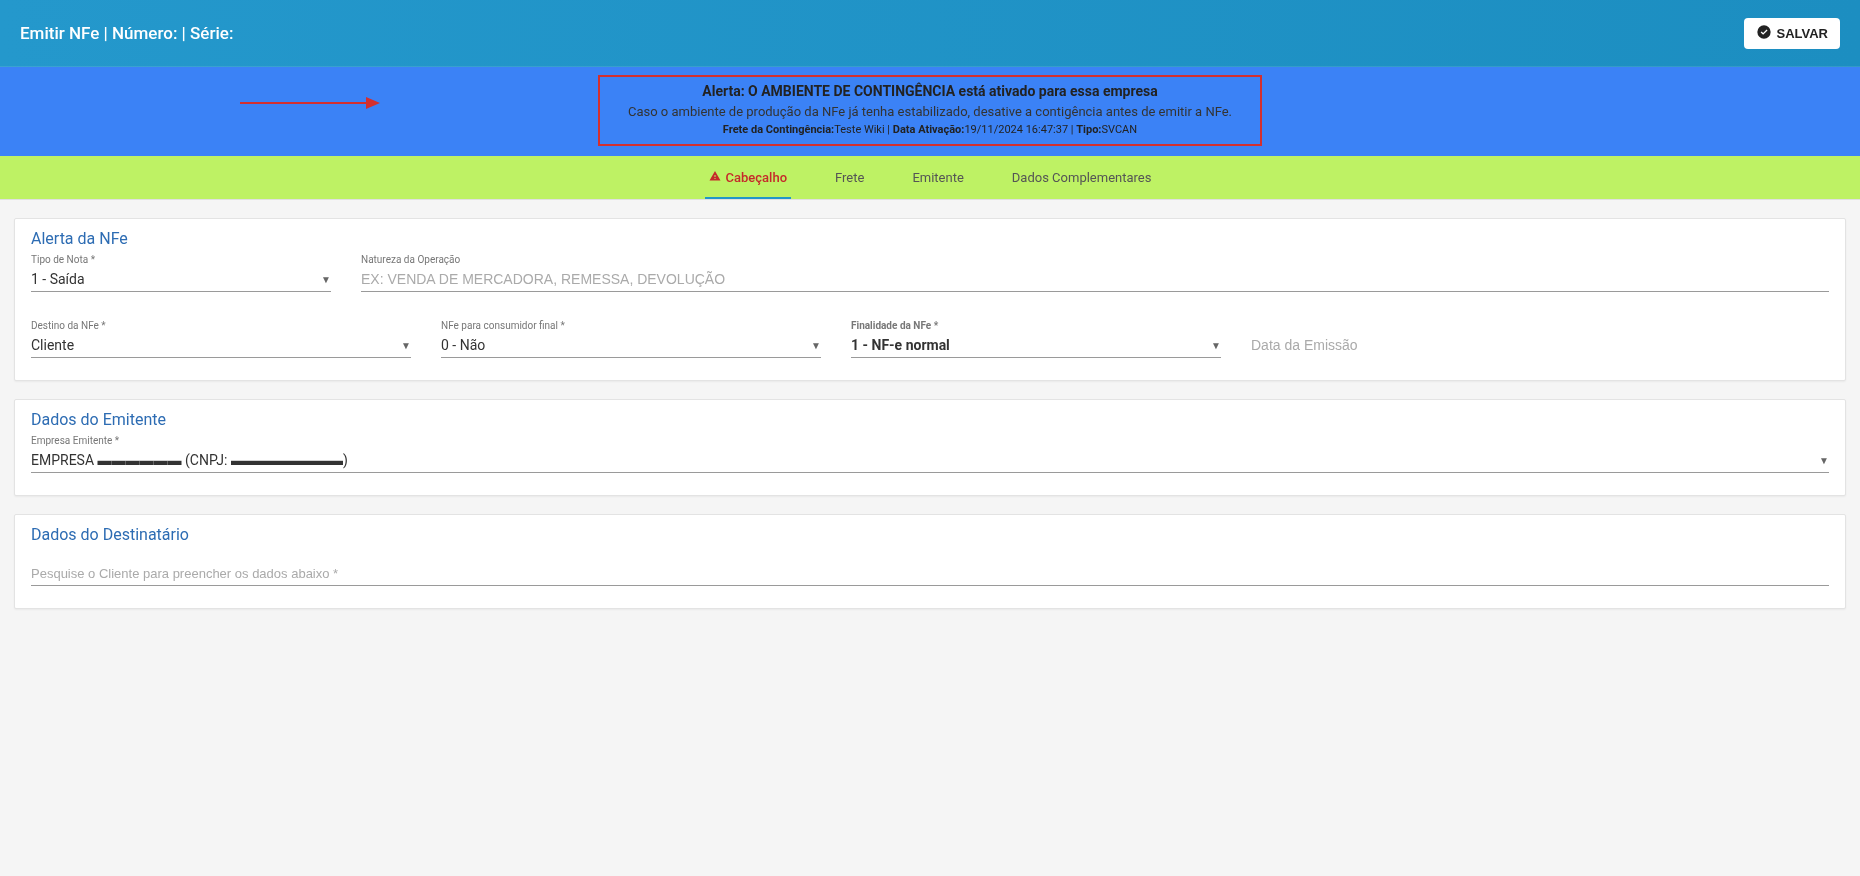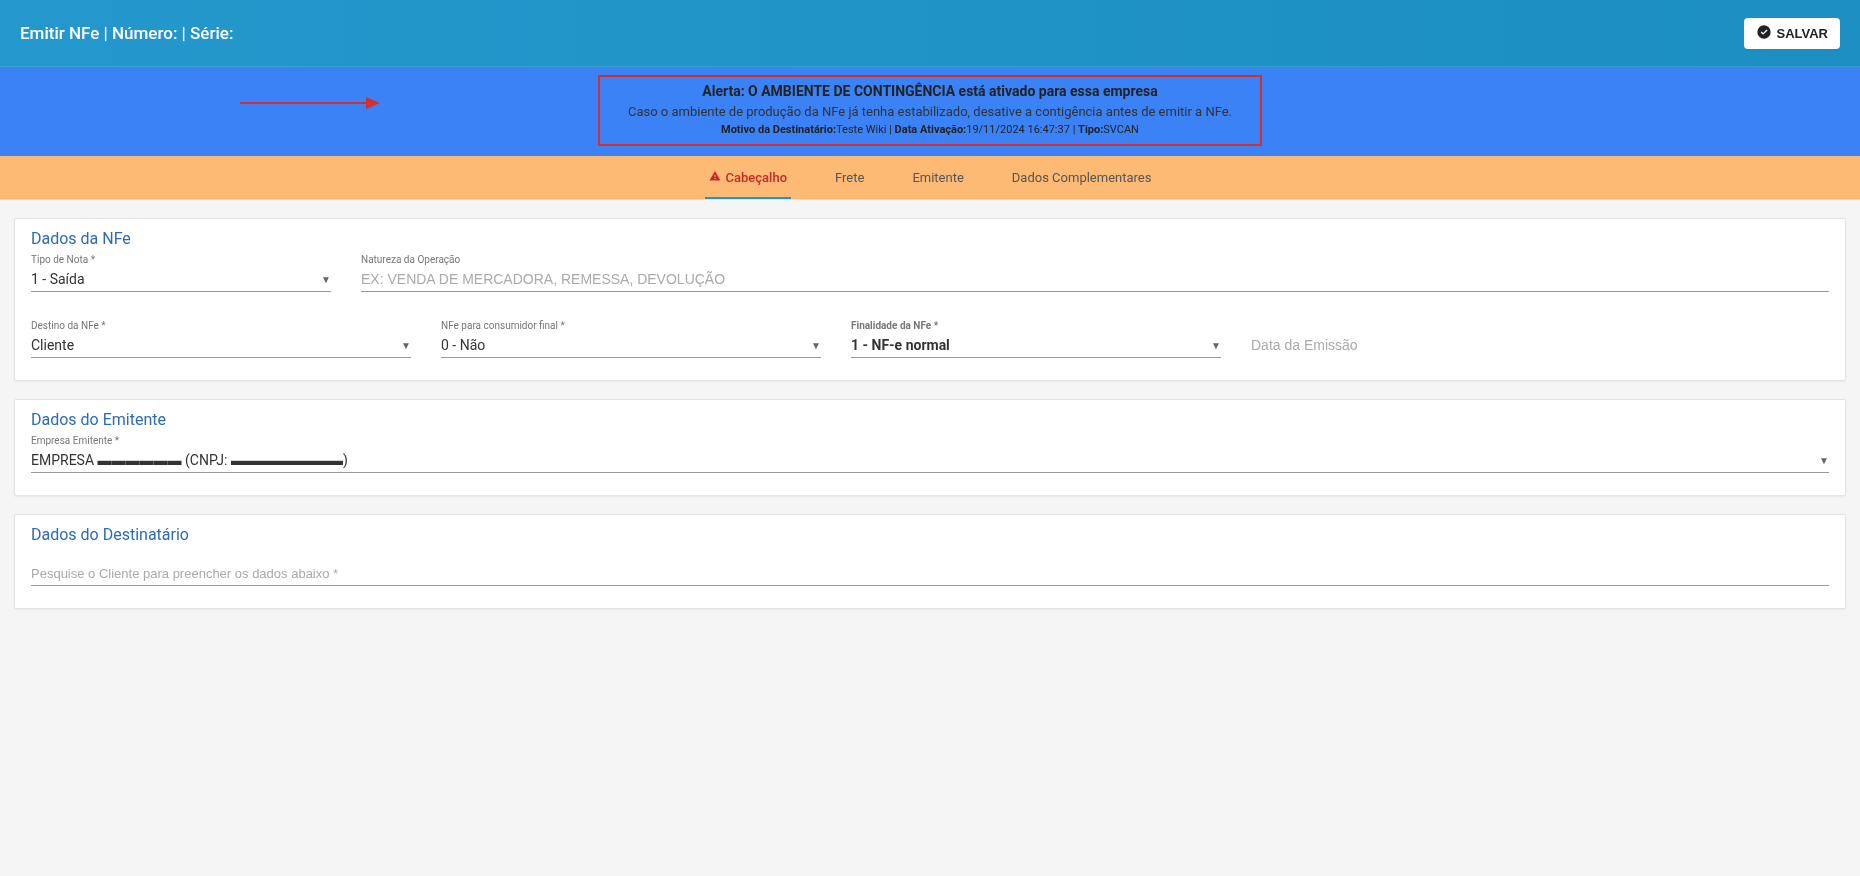--- a/index.html
+++ b/index.html
@@ -53,21 +53,21 @@
 
     .arrow-svg {
       position: absolute;
       left: 240px;
       top: 24px;
       width: 140px;
       height: 24px;
     }
 
     .tab-row {
-      background: #fdba74;
+      background: #bef264;
       display: flex;
       justify-content: center;
       gap: 40px;
       border-bottom: 1px solid #e0e0e0;
       padding: 0 7px;
     }
     .tab {
       padding: 14px 4px 12px;
       font-size: 13px;
       color: #555;
@@ -148,21 +148,21 @@
 
 <div class="alert-banner">
   <svg class="arrow-svg" viewBox="0 0 140 24">
     <line x1="0" y1="12" x2="130" y2="12" stroke="#d32f2f" stroke-width="2"></line>
     <polygon points="140,12 126,6 126,18" fill="#d32f2f"></polygon>
   </svg>
   <div class="alert-box">
     <div class="alert-title">Alerta: O AMBIENTE DE CONTINGÊNCIA está ativado para essa empresa</div>
     <div>Caso o ambiente de produção da NFe já tenha estabilizado, desative a contigência antes de emitir a NFe.</div>
     <div class="alert-meta">
-      <b>Motivo da Destinatário:</b><span>Teste Wiki</span>
+      <b>Frete da Contingência:</b><span>Teste Wiki</span>
       | <b>Data Ativação:</b><span>19/11/2024 16:47:37</span>
       | <b>Tipo:</b><span>SVCAN</span>
     </div>
   </div>
 </div>
 
 <div class="tab-row">
   <div class="tab active">
     <span class="icon-warn">
       <svg width="12" height="12" viewBox="0 0 24 24">
@@ -178,21 +178,21 @@
     <span>Emitente</span>
   </div>
   <div class="tab">
     <span>Dados Complementares</span>
   </div>
 </div>
 
 <div class="page-content">
 
   <div class="card">
-    <div class="card-title">Dados da NFe</div>
+    <div class="card-title">Alerta da NFe</div>
 
     <div class="form-row">
       <div class="field w-tiponota">
         <label class="field-label">Tipo de Nota *</label>
         <div class="field-select">
           <span>1 - Saída</span>
           <span class="dropdown-icon">▼</span>
         </div>
       </div>
       <div class="field w-natureza">

